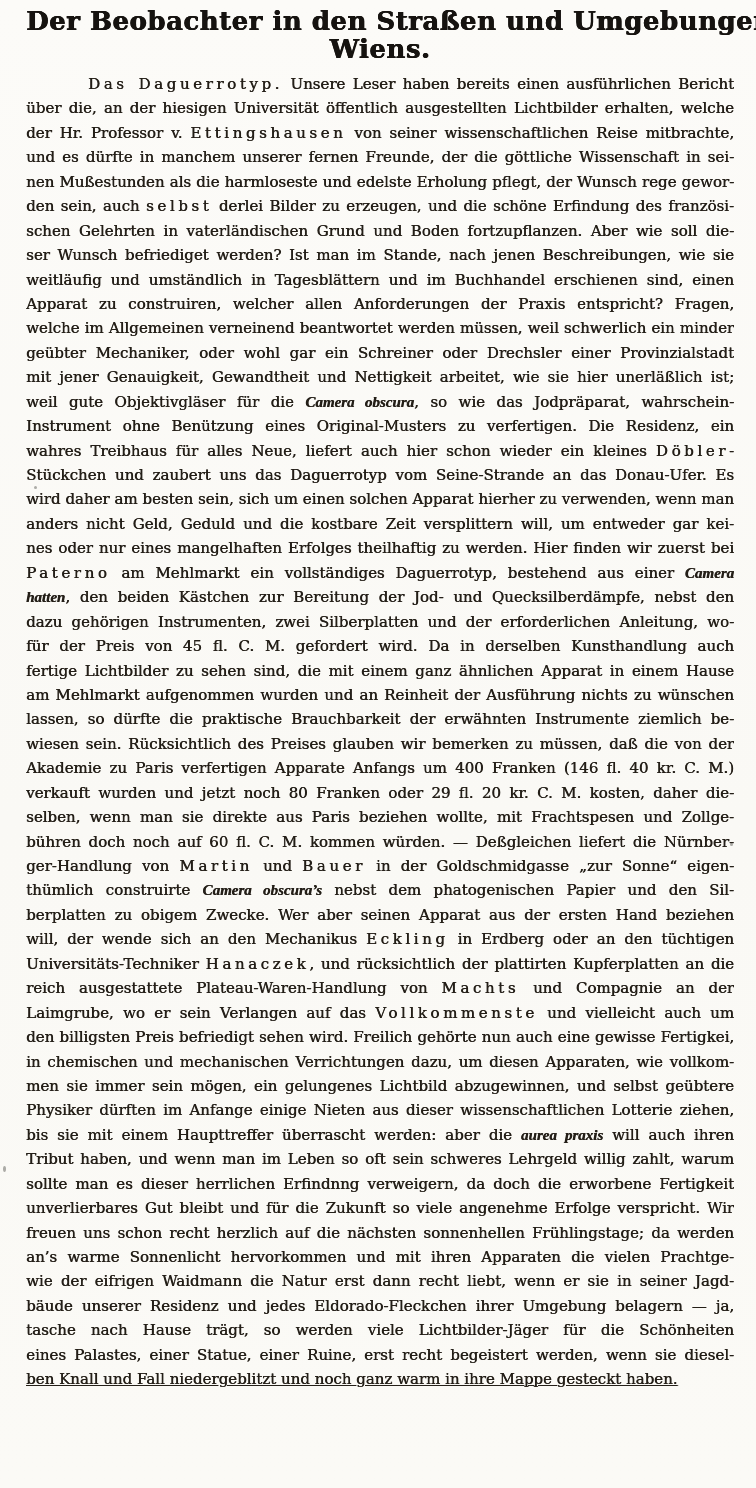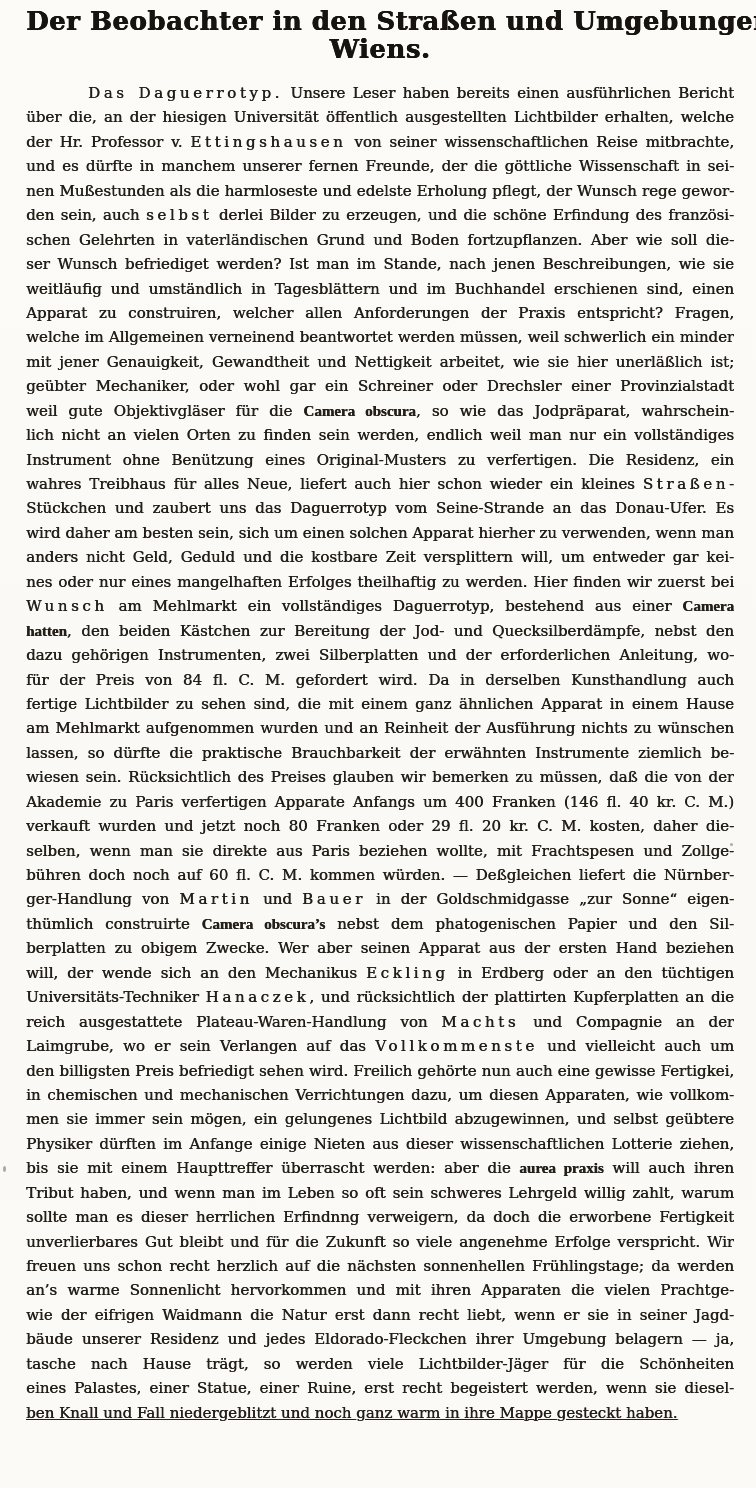--- a/index.html
+++ b/index.html
@@ -27,37 +27,37 @@
     text-shadow: 0.6px 0 0 #161310, 0 0.4px 0 #161310;
   }
   .title-line {
     font-size: 26px;
     line-height: 28px;
     letter-spacing: 0.5px;
     white-space: nowrap;
   }
   
   .body-text {
-    margin-top: 18px;
+    margin-top: 9px;
   }
   .line {
     height: 24.45px;
     line-height: 24.45px;
     font-size: 15px;
     text-align: justify;
     text-align-last: justify;
     -moz-text-align-last: justify;
     overflow: hidden;
     text-shadow: 0.45px 0 0 #241f18;
     color: #241f18;
   }
   .line.first { text-indent: 62px; }
   .line.last  { text-align-last: left; text-decoration: underline; -moz-text-align-last: left; }
   .gesperrt { letter-spacing: 0.24em; }
-  .antiqua  { font-weight: bold; font-family: "Liberation Serif", "DejaVu Serif", serif; }
+  .antiqua  { font-weight: bold; font-family: "Liberation Serif", "DejaVu Serif", serif; font-style: italic; }
   
   .speck { position: absolute; background: #6b6b66; border-radius: 50%; opacity: .55; }
   .speck.s1 { left: 3px;  top: 1166px; width: 3px; height: 6px; }
   .speck.s2 { left: 34px; top: 486px;  width: 3px; height: 3px; }
   .speck.s3 { left: 730px; top: 843px; width: 3px; height: 3px; }
 </style>
 </head>
 <body>
 
 <div class="page">
@@ -76,34 +76,33 @@
       <div class="line">über die, an der hiesigen Universität öffentlich ausgestellten Lichtbilder erhalten, welche</div>
       <div class="line">der Hr. Professor v. <span class="gesperrt">Ettingshausen</span> von seiner wissenschaftlichen Reise mitbrachte,</div>
       <div class="line">und es dürfte in manchem unserer fernen Freunde, der die göttliche Wissenschaft in sei-</div>
       <div class="line">nen Mußestunden als die harmloseste und edelste Erholung pflegt, der Wunsch rege gewor-</div>
       <div class="line">den sein, auch <span class="gesperrt">selbst</span> derlei Bilder zu erzeugen, und die schöne Erfindung des französi-</div>
       <div class="line">schen Gelehrten in vaterländischen Grund und Boden fortzupflanzen. Aber wie soll die-</div>
       <div class="line">ser Wunsch befriediget werden? Ist man im Stande, nach jenen Beschreibungen, wie sie</div>
       <div class="line">weitläufig und umständlich in Tagesblättern und im Buchhandel erschienen sind, einen</div>
       <div class="line">Apparat zu construiren, welcher allen Anforderungen der Praxis entspricht? Fragen,</div>
       <div class="line">welche im Allgemeinen verneinend beantwortet werden müssen, weil schwerlich ein minder</div>
+      <div class="line">geübter Mechaniker, oder wohl gar ein Schreiner oder Drechsler einer Provinzialstadt</div>
       <div class="line">mit jener Genauigkeit, Gewandtheit und Nettigkeit arbeitet, wie sie hier unerläßlich ist;</div>
-      <div class="line">geübter Mechaniker, oder wohl gar ein Schreiner oder Drechsler einer Provinzialstadt</div>
       <div class="line">weil gute Objektivgläser für die <span class="antiqua">Camera obscura</span>, so wie das Jodpräparat, wahrschein-</div>
-      <div class="line">lich nicht an vielen Orten zu finden sein werden, endlich weil man nur ein vollständiges</div>
       <div class="line">Instrument ohne Benützung eines Original-Musters zu verfertigen. Die Residenz, ein</div>
-      <div class="line">wahres Treibhaus für alles Neue, liefert auch hier schon wieder ein kleines <span class="gesperrt">Straßen</span>-</div>
+      <div class="line">wahres Treibhaus für alles Neue, liefert auch hier schon wieder ein kleines <span class="gesperrt">Döbler</span>-</div>
       <div class="line">Stückchen und zaubert uns das Daguerrotyp vom Seine-Strande an das Donau-Ufer. Es</div>
       <div class="line">wird daher am besten sein, sich um einen solchen Apparat hierher zu verwenden, wenn man</div>
       <div class="line">anders nicht Geld, Geduld und die kostbare Zeit versplittern will, um entweder gar kei-</div>
       <div class="line">nes oder nur eines mangelhaften Erfolges theilhaftig zu werden. Hier finden wir zuerst bei</div>
-      <div class="line"><span class="gesperrt">Wunsch</span> am Mehlmarkt ein vollständiges Daguerrotyp, bestehend aus einer <span class="antiqua">Camera</span></div>
+      <div class="line"><span class="gesperrt">Paterno</span> am Mehlmarkt ein vollständiges Daguerrotyp, bestehend aus einer <span class="antiqua">Camera</span></div>
       <div class="line"><span class="antiqua">hatten</span>, den beiden Kästchen zur Bereitung der Jod- und Quecksilberdämpfe, nebst den</div>
       <div class="line">dazu gehörigen Instrumenten, zwei Silberplatten und der erforderlichen Anleitung, wo-</div>
-      <div class="line">für der Preis von 84 fl. C. M. gefordert wird. Da in derselben Kunsthandlung auch</div>
+      <div class="line">für der Preis von 45 fl. C. M. gefordert wird. Da in derselben Kunsthandlung auch</div>
       <div class="line">fertige Lichtbilder zu sehen sind, die mit einem ganz ähnlichen Apparat in einem Hause</div>
       <div class="line">am Mehlmarkt aufgenommen wurden und an Reinheit der Ausführung nichts zu wünschen</div>
       <div class="line">lassen, so dürfte die praktische Brauchbarkeit der erwähnten Instrumente ziemlich be-</div>
       <div class="line">wiesen sein. Rücksichtlich des Preises glauben wir bemerken zu müssen, daß die von der</div>
       <div class="line">Akademie zu Paris verfertigen Apparate Anfangs um 400 Franken (146 fl. 40 kr. C. M.)</div>
       <div class="line">verkauft wurden und jetzt noch 80 Franken oder 29 fl. 20 kr. C. M. kosten, daher die-</div>
       <div class="line">selben, wenn man sie direkte aus Paris beziehen wollte, mit Frachtspesen und Zollge-</div>
       <div class="line">bühren doch noch auf 60 fl. C. M. kommen würden. — Deßgleichen liefert die Nürnber-</div>
       <div class="line">ger-Handlung von <span class="gesperrt">Martin</span> und <span class="gesperrt">Bauer</span> in der Goldschmidgasse „zur Sonne“ eigen-</div>
       <div class="line">thümlich construirte <span class="antiqua">Camera obscura’s</span> nebst dem phatogenischen Papier und den Sil-</div>

